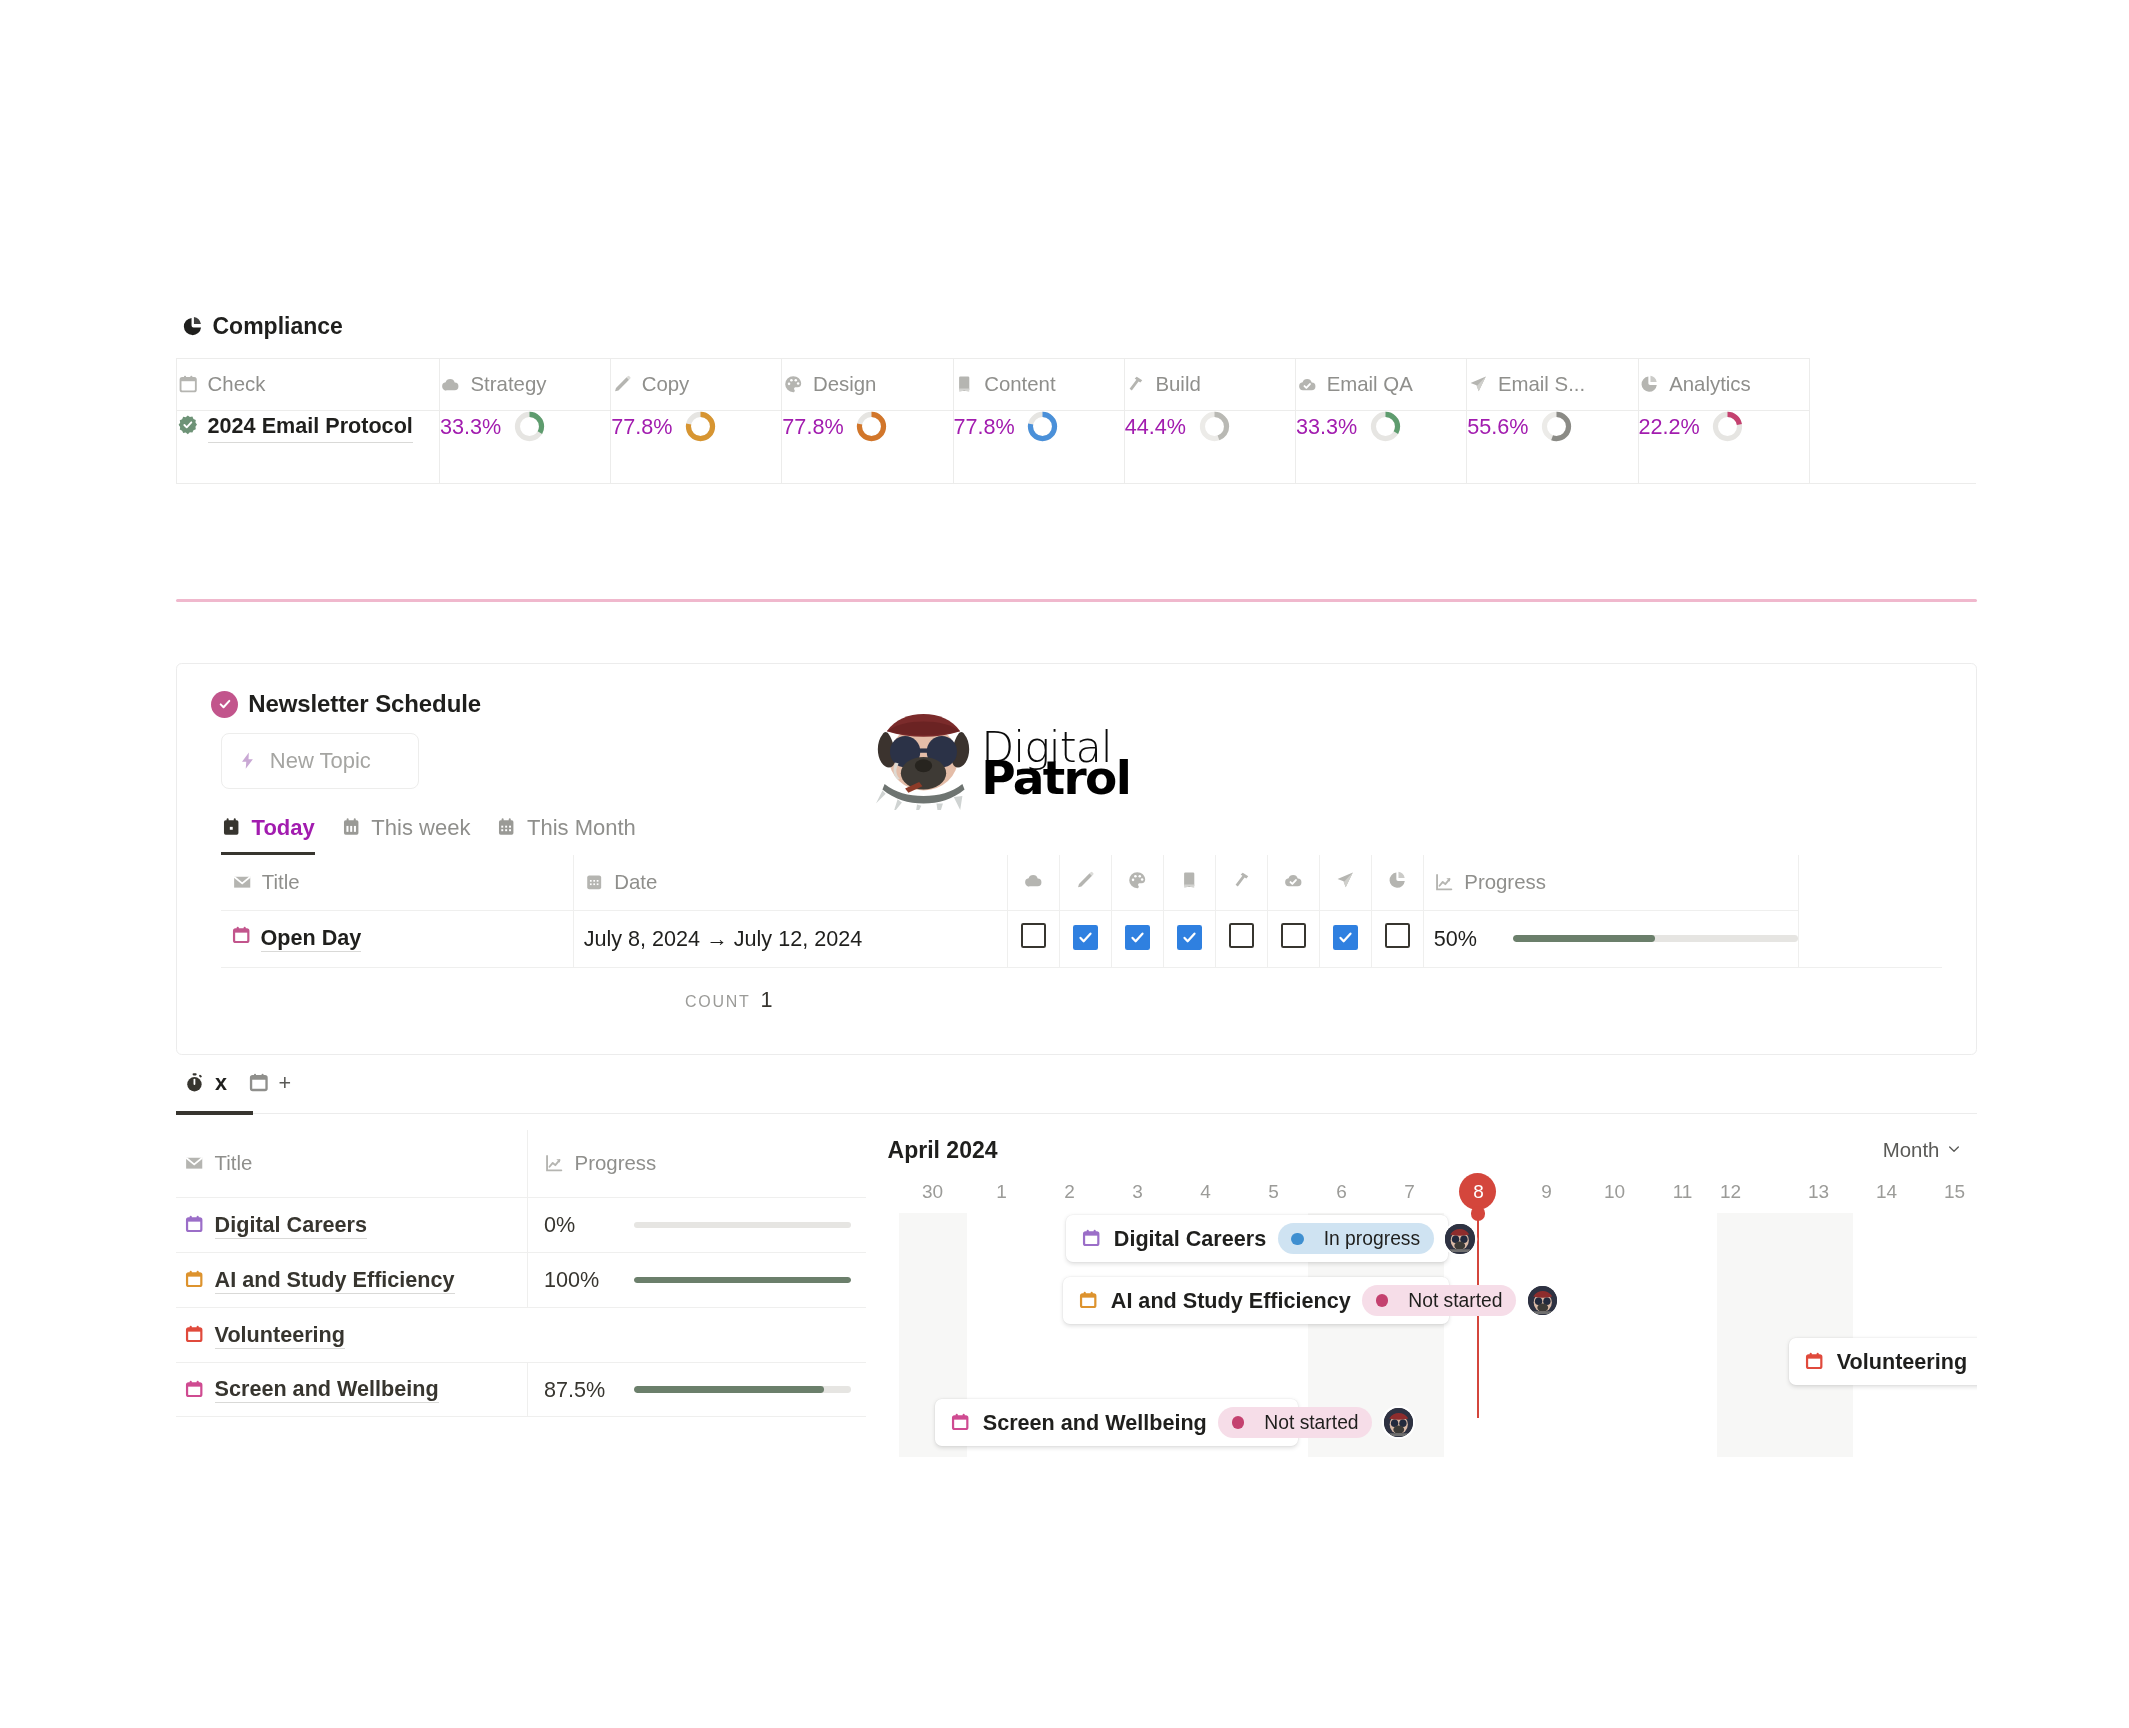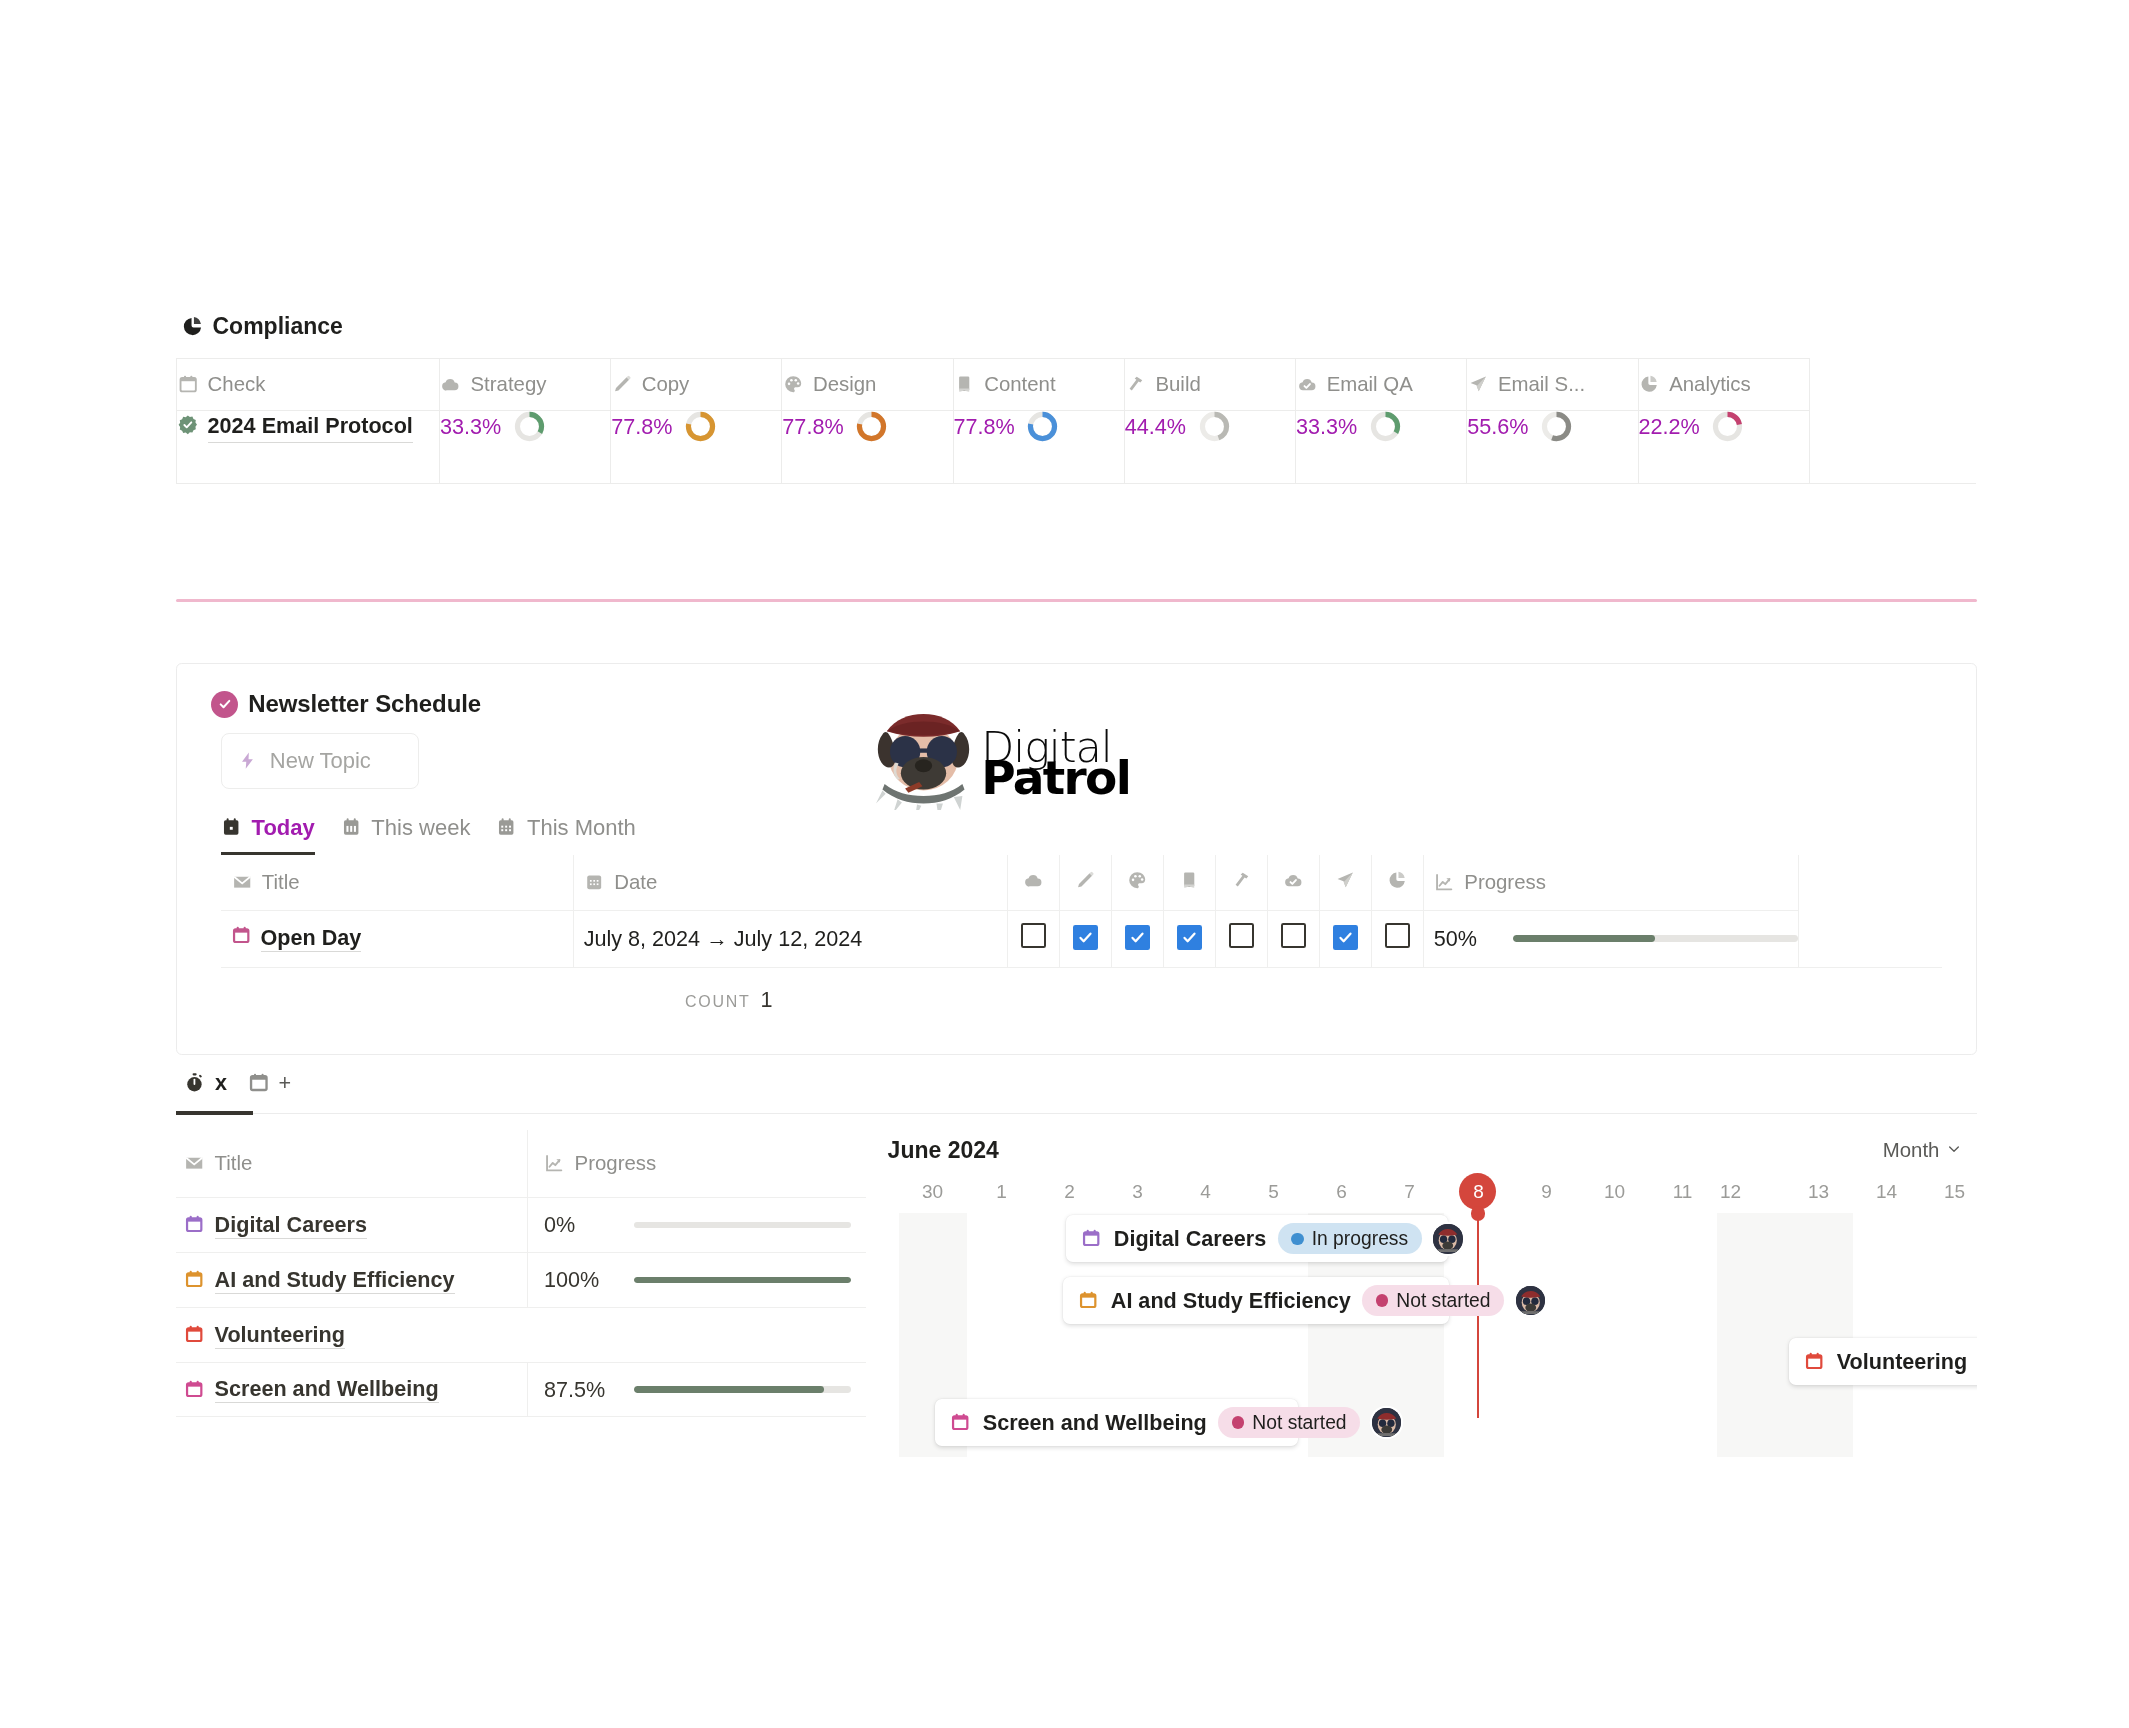--- a/index.html
+++ b/index.html
@@ -153,21 +153,21 @@
   .tl-nowline { position: absolute; top: 0; bottom: 39px; width: 2.3px; background: #d4463c; margin-left: -1.1px; }
   .tl-nowdot { position: absolute; top: -6.8px; width: 14.8px; height: 14.8px; border-radius: 50%; background: #d4463c; margin-left: -7.4px; }
   .g-bar {
     position: absolute; height: 47px; background: #fff; border-radius: 6.8px;
     box-shadow: 0 1.1px 4.5px rgba(0,0,0,.13), 0 0 0 0.6px rgba(0,0,0,.035);
     display: flex; align-items: center; gap: 11.4px; padding: 0 14.8px;
     font-size: 21.6px; font-weight: 600; color: #1f1f1d; white-space: nowrap;
   }
   .g-bar .ico { width: 21.6px; height: 21.6px; flex: 0 0 21.6px; }
   .pillst {
-    display: inline-flex; align-items: center; gap: 8px;
+    display: inline-flex; align-items: center; gap: 20px;
     padding: 4.5px 13.6px; border-radius: 16px; font-size: 19.3px; font-weight: 400; color: #1f1f1d;
   }
   .pillst .dot { width: 12.5px; height: 12.5px; border-radius: 50%; flex: 0 0 12.5px; }
   .avatar {
     width: 29.5px; height: 29.5px; border-radius: 50%; flex: 0 0 29.5px;
     box-shadow: 0 0 0 2.3px #fff, 0 0.6px 2.3px rgba(0,0,0,.25);
     overflow: hidden; background: #2b2f3c;
   }
 
   
@@ -772,21 +772,21 @@
           <span class="prog-num">87.5%</span>
           <span class="prog-track">
               <span class="prog-fill" style="width:87.5%"></span>
             </span>
         </div>
       </div>
     </div>
 
     <div id="gantt-right">
       <div class="tl-monthrow">
-        <span class="tl-month">June 2024</span>
+        <span class="tl-month">April 2024</span>
         <span class="tl-scale">
           <span>Month</span>
           <span>
             <svg width="16" height="16" viewBox="0 0 24 24">
                 <path d="M5.5 9l6.5 6.4L18.5 9" stroke="#5a5a57" stroke-width="2" fill="none" stroke-linecap="round" stroke-linejoin="round"></path>
               </svg>
           </span>
         </span>
       </div>
 

